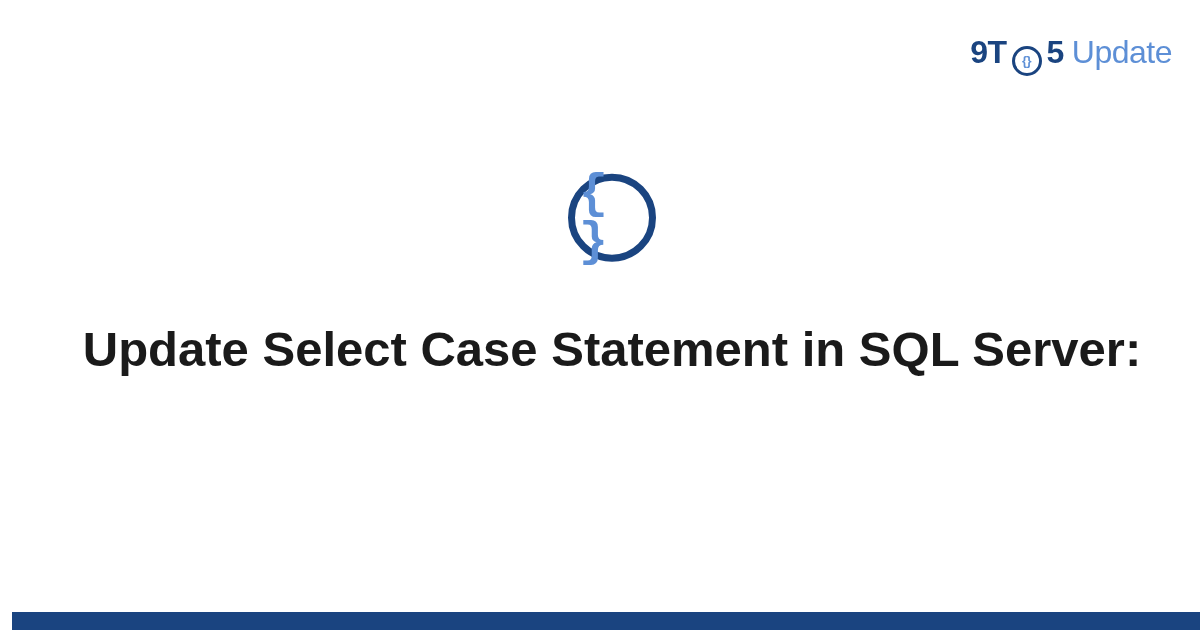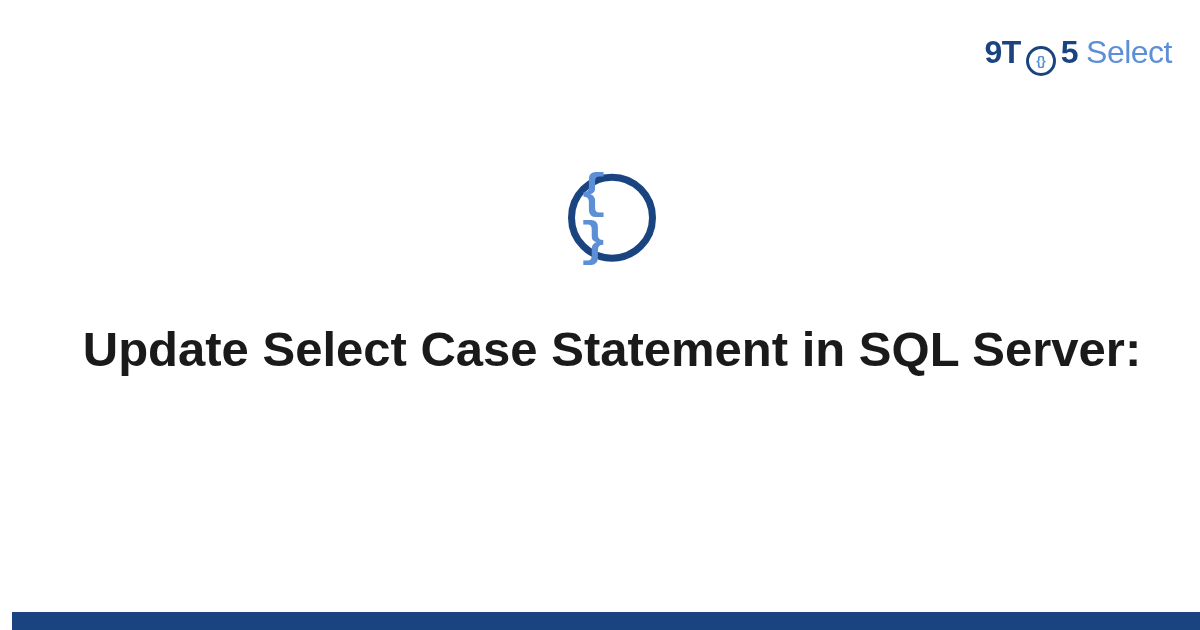--- a/index.html
+++ b/index.html
@@ -100,21 +100,21 @@
   </style>
 </head>
 <body>
 
 <div class="logo-area">
   <span class="logo-9t">9T</span>
   <span class="logo-o-wrap">
     <span class="logo-o-inner">{}</span>
   </span>
   <span class="logo-5">5</span>
-  <span class="logo-answer">Select</span>
+  <span class="logo-answer">Update</span>
 </div>
 
 <div class="center-content">
   <div class="badge-icon">
     <span class="badge-braces">{ }</span>
   </div>
   <h1 class="title">Update Select Case Statement in SQL Server:</h1>
 </div>
 
 <div class="footer-bar"></div>

